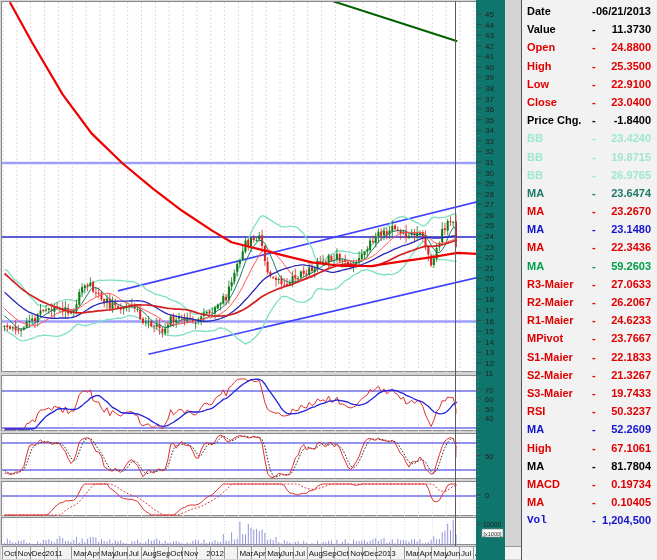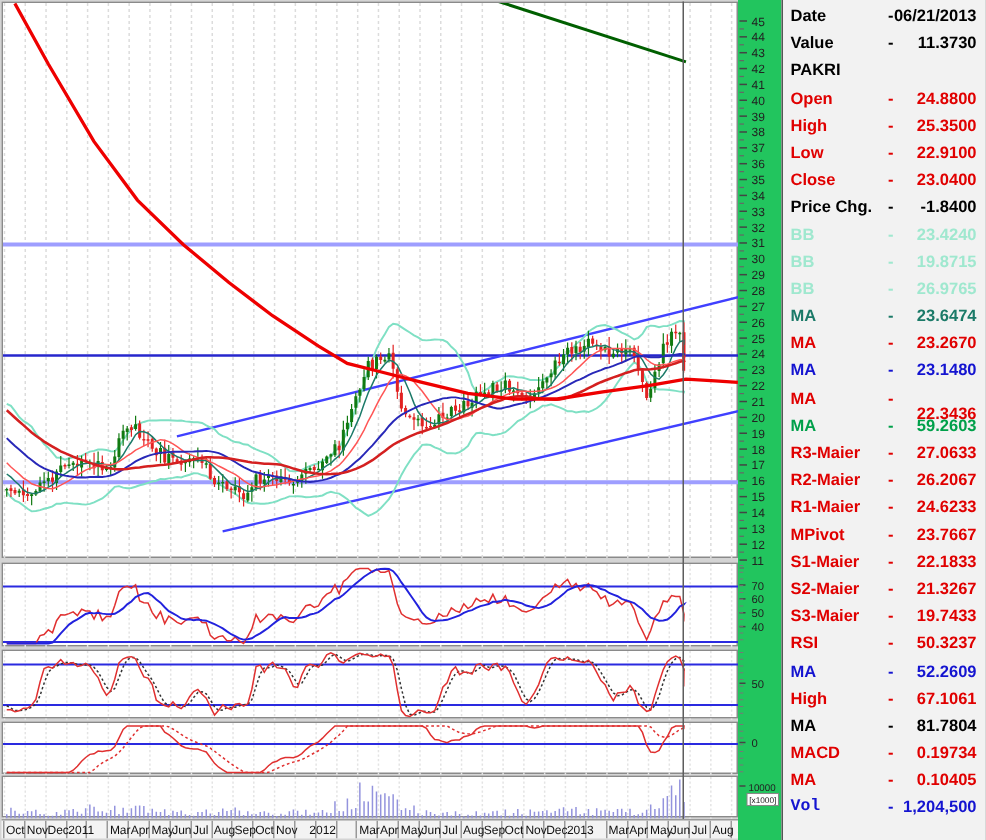--- a/index.html
+++ b/index.html
@@ -16,22 +16,22 @@
   #stochPanel { left:1px; top:433px; width:491px; height:46px; }
   #macdPanel  { left:1px; top:481px; width:491px; height:35px; }
   #volPanel   { left:1px; top:517px; width:491px; height:28px; }
   #xAxis {
     position:absolute; left:1px; top:546px; width:520px; height:13px;
     background:#f3f3f3; border-top:1px solid #9a9a9a; overflow:hidden;
   }
   .xlab { position:absolute; top:2px; font-size:8px; color:#111; white-space:nowrap; }
   .xtick { position:absolute; top:0; width:1px; height:12px; background:#999; }
   #yAxis {
-    position:absolute; left:492px; top:0; width:29px; height:560px;
-    background:#22c55e; overflow:hidden;
+    position:absolute; left:476px; top:0; width:29px; height:560px;
+    background:#0f766e; overflow:hidden;
   }
   #cursorLine {
     position:absolute; left:455px; top:1px; width:1px; height:545px;
     background:#5d5d5d; z-index:6;
   }
   #infoPanel {
     position:absolute; left:521px; top:0; width:136px; height:560px;
     background:#f2f2f2; border-left:1px solid #555; z-index:7;
     padding-top:2px;
   }
@@ -508,23 +508,20 @@
         <span class="lbl" style="color: rgb(0, 0, 0);">Date</span>
         <span class="dsh" style="color: rgb(0, 0, 0);">-</span>
         <span class="val" style="color: rgb(0, 0, 0);">06/21/2013</span>
       </div>
       <div class="irow">
         <span class="lbl" style="color: rgb(0, 0, 0);">Value</span>
         <span class="dsh" style="color: rgb(0, 0, 0);">-</span>
         <span class="val" style="color: rgb(0, 0, 0);">11.3730</span>
       </div>
       <div class="irow">
-        <span class="lbl" style="color: rgb(0, 0, 0);">PAKRI</span>
-      </div>
-      <div class="irow">
         <span class="lbl" style="color: rgb(224, 0, 0);">Open</span>
         <span class="dsh" style="color: rgb(224, 0, 0);">-</span>
         <span class="val" style="color: rgb(224, 0, 0);">24.8800</span>
       </div>
       <div class="irow">
         <span class="lbl" style="color: rgb(224, 0, 0);">High</span>
         <span class="dsh" style="color: rgb(224, 0, 0);">-</span>
         <span class="val" style="color: rgb(224, 0, 0);">25.3500</span>
       </div>
       <div class="irow">
@@ -568,21 +565,21 @@
         <span class="val" style="color: rgb(224, 0, 0);">23.2670</span>
       </div>
       <div class="irow">
         <span class="lbl" style="color: rgb(20, 20, 208);">MA</span>
         <span class="dsh" style="color: rgb(20, 20, 208);">-</span>
         <span class="val" style="color: rgb(20, 20, 208);">23.1480</span>
       </div>
       <div class="irow">
         <span class="lbl" style="color: rgb(224, 0, 0);">MA</span>
         <span class="dsh" style="color: rgb(224, 0, 0);">-</span>
-        <span class="val" style="color: rgb(224, 0, 0); margin-top: 10px;">22.3436</span>
+        <span class="val" style="color: rgb(224, 0, 0);">22.3436</span>
       </div>
       <div class="irow">
         <span class="lbl" style="color: rgb(0, 160, 74);">MA</span>
         <span class="dsh" style="color: rgb(0, 160, 74);">-</span>
         <span class="val" style="color: rgb(0, 160, 74);">59.2603</span>
       </div>
       <div class="irow">
         <span class="lbl" style="color: rgb(224, 0, 0);">R3-Maier</span>
         <span class="dsh" style="color: rgb(224, 0, 0);">-</span>
         <span class="val" style="color: rgb(224, 0, 0);">27.0633</span>

